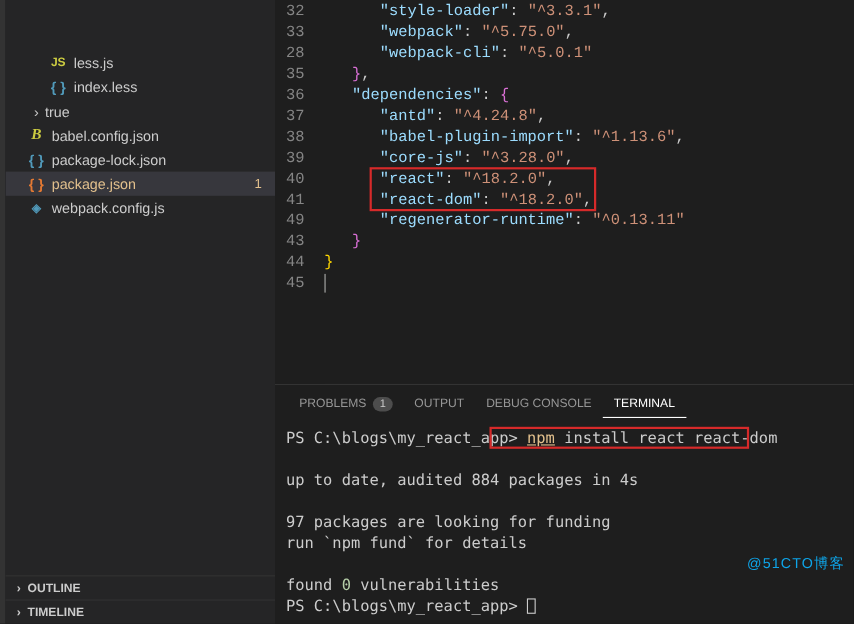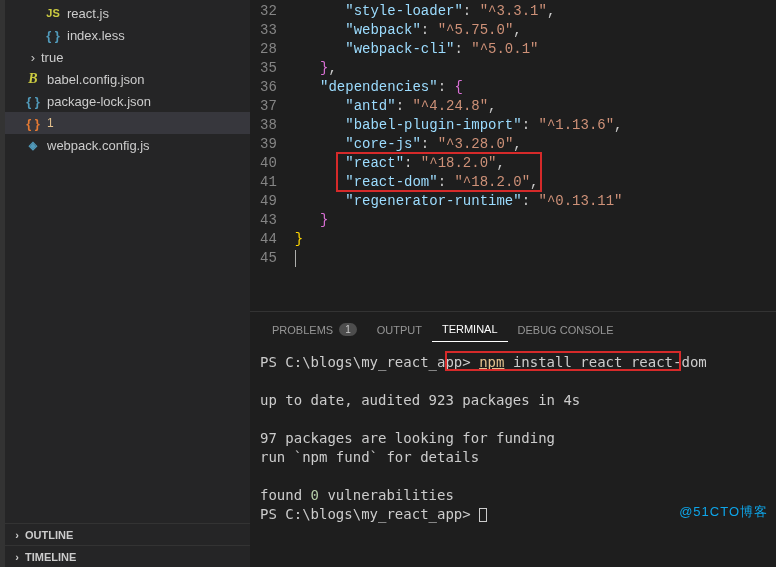--- a/index.html
+++ b/index.html
@@ -1,18 +1,18 @@
 <!DOCTYPE html>
 <html><head>
 <meta charset="utf-8">
 <style>
 * { margin: 0; padding: 0; box-sizing: border-box; }
 body { font-family: 'Segoe UI', sans-serif; font-size: 13px; background: #1e1e1e; color: #cccccc; width: 776px; height: 567px; overflow: hidden; display: flex; }
 .sidebar { width: 245px; background: #252526; display: flex; flex-direction: column; }
-.explorer { flex: 1; overflow-y: auto; padding-top: 2px; }
+.explorer { flex: 1; overflow-y: auto; padding-top: 2px; margin-top: 44px; }
 .tree-row { display: flex; align-items: center; height: 22px; padding-left: 8px; cursor: pointer; font-size: 13px; }
 .tree-row.selected { background: #37373d; }
 .tree-row .indent { display: inline-block; }
 .tree-row .twisty { width: 16px; text-align: center; color: #c5c5c5; }
 .icon { width: 16px; height: 16px; margin-right: 6px; display: inline-flex; align-items: center; justify-content: center; font-size: 11px; font-weight: bold; }
 .icon-js { color: #cbcb41; }
 .icon-brace { color: #519aba; font-size: 13px; }
 .icon-brace-sel { color: #e37933; font-size: 13px; }
 .icon-babel { color: #cbcb41; font-style: italic; font-family: serif; font-size: 14px; }
 .icon-webpack { color: #519aba; }
@@ -25,21 +25,21 @@
 .editor { flex: 1; display: flex; overflow: hidden; font-family: Consolas, 'Courier New', monospace; font-size: 14px; position: relative; }
 .gutter { background: #1e1e1e; color: #858585; text-align: right; padding: 12px 18px 0 10px; user-select: none; line-height: 19px; padding-top: 2px; }
 .code { flex: 1; line-height: 19px; white-space: pre; padding-top: 2px; }
 .s-key { color: #9cdcfe; }
 .s-str { color: #ce9178; }
 .s-punc { color: #cccccc; }
 .s-brace { color: #ffd700; }
 .s-brace2 { color: #da70d6; }
 .cursor { border-left: 1px solid #aeafad; display: inline-block; height: 17px; vertical-align: middle; }
 .hl-box { position: absolute; border: 2px solid #d62a2a; pointer-events: none; }
-.panel { height: 256px; border-top: 1px solid #333; display: flex; flex-direction: column; background: #1e1e1e; }
+.panel { height: 218px; border-top: 1px solid #333; display: flex; flex-direction: column; background: #1e1e1e; }
 .tabs { display: flex; align-items: center; height: 35px; padding: 0 12px; font-size: 11px; }
 .tab { padding: 6px 10px; color: #969696; text-transform: uppercase; cursor: pointer; display: flex; align-items: center; gap: 6px; }
 .tab.active { color: #ffffff; border-bottom: 1px solid #fff; }
 .tab .count { background: #4d4d4d; color: #ccc; border-radius: 10px; padding: 1px 6px; font-size: 10px; }
 .terminal { flex: 1; padding: 6px 10px; font-family: Consolas, monospace; font-size: 14px; line-height: 19px; color: #cccccc; position: relative; }
 .t-path { color: #cccccc; }
 .t-cmd { color: #e2c08d; text-decoration: underline; }
 .t-num { color: #b5cea8; }
 .watermark { position: absolute; right: 8px; bottom: 46px; color: #0ea5e9; font-size: 13px; font-family: sans-serif; letter-spacing: 1px; }
 .activity-edge { width: 5px; background: #333333; }
@@ -47,21 +47,21 @@
 </head>
 <body>
 
 <div class="activity-edge"></div>
 
 <div class="sidebar">
   <div class="explorer" id="explorer">
       <div class="tree-row">
         <span class="indent" style="width:32px"></span>
         <span class="icon icon-js">JS</span>
-        <span class="label">react.js</span>
+        <span class="label">less.js</span>
       </div>
       <div class="tree-row">
         <span class="indent" style="width:32px"></span>
         <span class="icon icon-brace">{ }</span>
         <span class="label">index.less</span>
       </div>
       <div class="tree-row">
         <span class="indent" style="width:12px"></span>
         <span class="twisty">›</span>
         <span class="label">true</span>
@@ -72,20 +72,21 @@
         <span class="label">babel.config.json</span>
       </div>
       <div class="tree-row">
         <span class="indent" style="width:12px"></span>
         <span class="icon icon-brace">{ }</span>
         <span class="label">package-lock.json</span>
       </div>
       <div class="tree-row selected">
         <span class="indent" style="width:12px"></span>
         <span class="icon icon-brace-sel">{ }</span>
+        <span class="label git-m">package.json</span>
         <span class="badge">1</span>
       </div>
       <div class="tree-row">
         <span class="indent" style="width:12px"></span>
         <span class="icon icon-webpack">◈</span>
         <span class="label">webpack.config.js</span>
       </div>
     </div>
   <div class="section-hdr">
     <span class="twisty">›</span>
@@ -121,31 +122,31 @@
 
   <div class="panel">
     <div class="tabs">
       <div class="tab">
         <span>PROBLEMS</span>
         <span class="count">1</span>
       </div>
       <div class="tab">
         <span>OUTPUT</span>
       </div>
+      <div class="tab">
+        <span>DEBUG CONSOLE</span>
+      </div>
       <div class="tab active">
         <span>TERMINAL</span>
-      </div>
-      <div class="tab">
-        <span>DEBUG CONSOLE</span>
       </div>
     </div>
     <div class="terminal">
       <div><span class="t-path">PS C:\blogs\my_react_app&gt; </span><span class="t-cmd">npm</span><span> install react react-dom</span></div>
       <div>&nbsp;</div>
-      <div>up to date, audited 923 packages in 4s</div>
+      <div>up to date, audited 884 packages in 4s</div>
       <div>&nbsp;</div>
       <div>97 packages are looking for funding</div>
       <div>  run `npm fund` for details</div>
       <div>&nbsp;</div>
       <div><span>found </span><span class="t-num">0</span><span> vulnerabilities</span></div>
       <div><span class="t-path">PS C:\blogs\my_react_app&gt; </span><span style="display:inline-block;width:8px;height:14px;border:1px solid #ccc;vertical-align:middle;"></span></div>
       <div class="hl-box" style="left:195px;top:4px;width:236px;height:20px;"></div>
       <div class="watermark">@51CTO博客</div>
     </div>
   </div>

